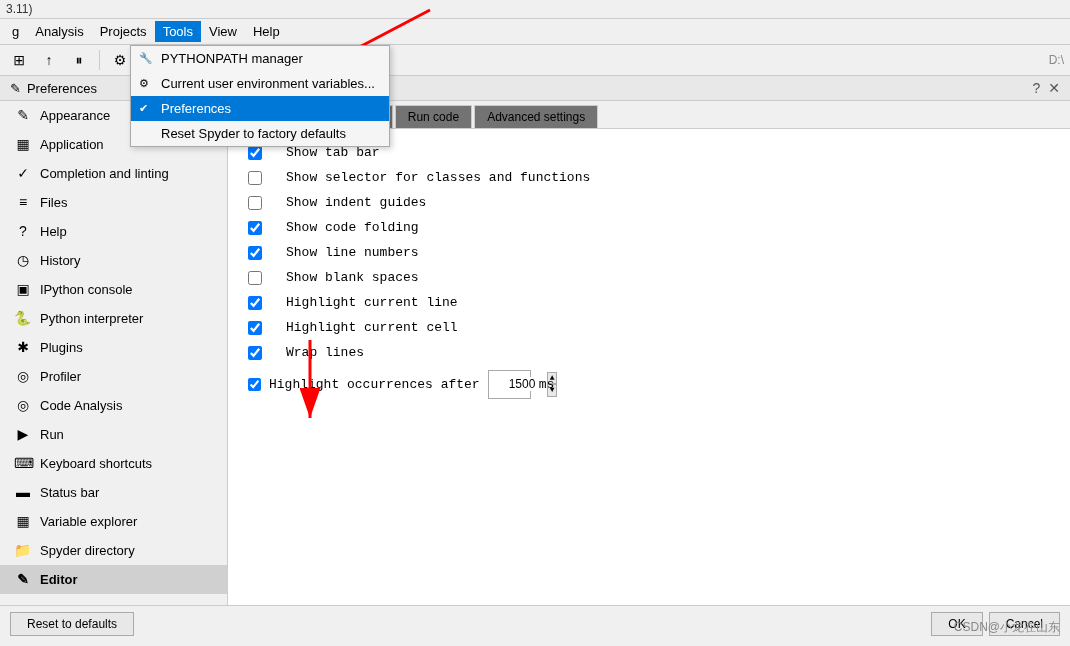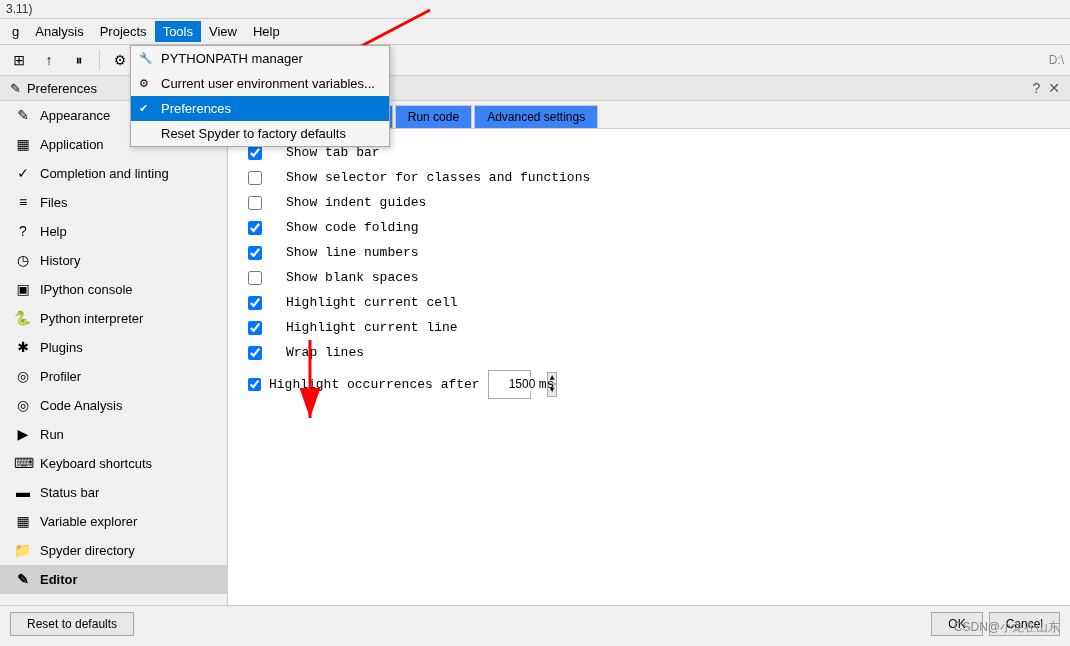--- a/index.html
+++ b/index.html
@@ -144,21 +144,21 @@
       display: flex;
       border-bottom: 1px solid #ccc;
       background: #f0f0f0;
       padding: 4px 4px 0;
     }
     .pref-tab {
       padding: 4px 12px;
       cursor: pointer;
       border: 1px solid #ccc;
       border-bottom: none;
-      background: #3b82f6;
+      background: #737373;
       font-size: 12px;
       margin-right: 2px;
     }
     .pref-tab.active {
       background: #fff;
       border-bottom: 1px solid #fff;
       margin-bottom: -1px;
     }
 
     .pref-content {
@@ -422,26 +422,26 @@
               <span>Show line numbers</span>
             </div>
 
             <div class="check-row">
               <input type="checkbox" style="">
               <span>Show blank spaces</span>
             </div>
 
             <div class="check-row">
               <input type="checkbox" checked="" style="">
+              <span>Highlight current line</span>
+            </div>
+
+            <div class="check-row">
+              <input type="checkbox" checked="" style="">
               <span>Highlight current cell</span>
-            </div>
-
-            <div class="check-row">
-              <input type="checkbox" checked="" style="">
-              <span>Highlight current line</span>
             </div>
 
             <div class="check-row">
               <input type="checkbox" checked="" style="">
               <span>Wrap lines</span>
             </div>
 
 
             <div class="highlight-row">
               <input type="checkbox" checked="" style="">

